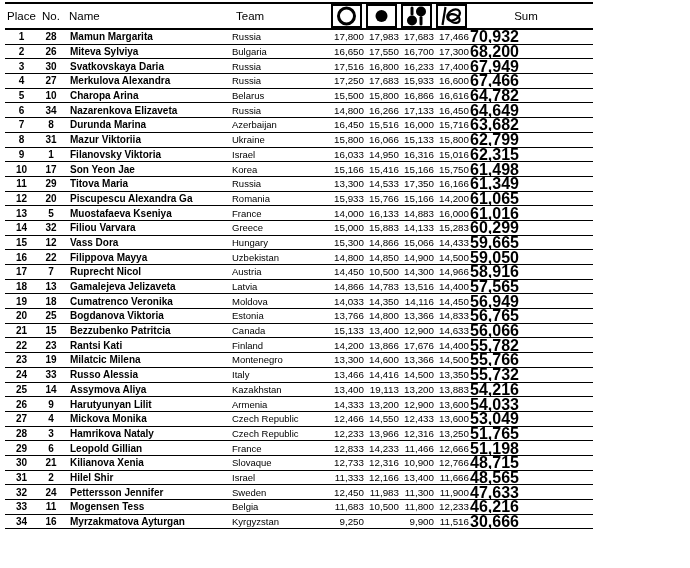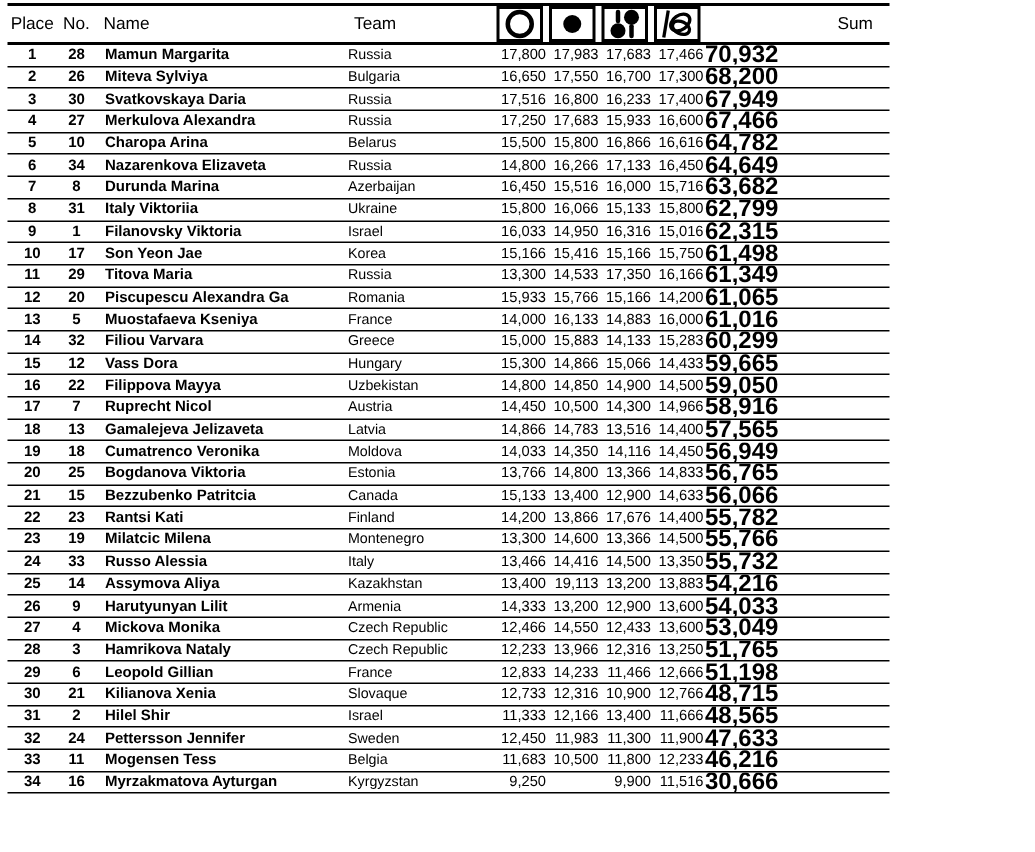--- a/index.html
+++ b/index.html
@@ -16,21 +16,21 @@
   .hrow{
     height:28px;box-sizing:border-box;
     border-top:2px solid #000;border-bottom:2px solid #000;
     align-items:center;font-size:11.5px;
   }
   .hc{white-space:nowrap;overflow:hidden;}
   .h-place{text-align:center;}
   .h-no{text-align:center;}
   .h-name{padding-left:5px;}
   .h-team{padding-left:6px;}
-  .h-sum{text-align:right;padding-right:11px;}
+  .h-sum{text-align:center;padding-right:11px;}
   .icell{height:24px;display:flex;align-items:stretch;}
   .appbox{
     width:31px;box-sizing:border-box;margin-left:1px;
     border:2px solid #000;
     display:flex;align-items:center;justify-content:center;background:#fff;
   }
   
   .drow{
     height:14.7px;box-sizing:border-box;border-bottom:1px solid #000;
     align-items:center;line-height:13px;
@@ -173,21 +173,21 @@
     <div class="c score">16,450</div>
     <div class="c score">15,516</div>
     <div class="c score">16,000</div>
     <div class="c score">15,716</div>
     <div class="c sum">63,682</div>
   </div>
 
   <div class="grid drow">
     <div class="c place">8</div>
     <div class="c no">31</div>
-    <div class="c name">Italy Viktoriia</div>
+    <div class="c name">Mazur Viktoriia</div>
     <div class="c team">Ukraine</div>
     <div class="c score">15,800</div>
     <div class="c score">16,066</div>
     <div class="c score">15,133</div>
     <div class="c score">15,800</div>
     <div class="c sum">62,799</div>
   </div>
 
   <div class="grid drow">
     <div class="c place">9</div>

